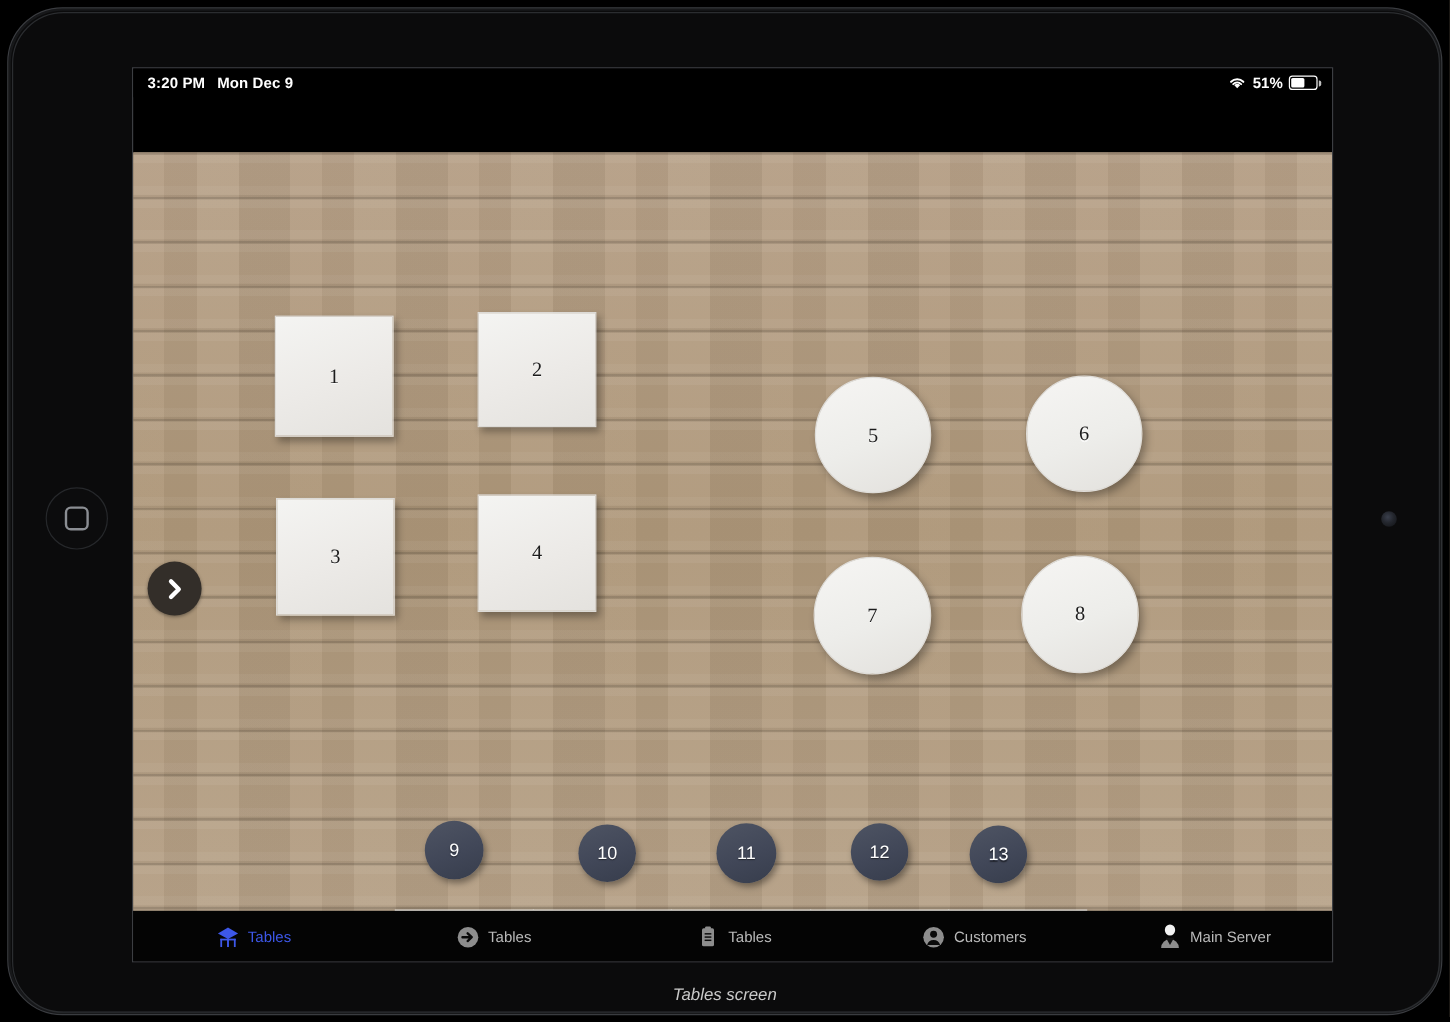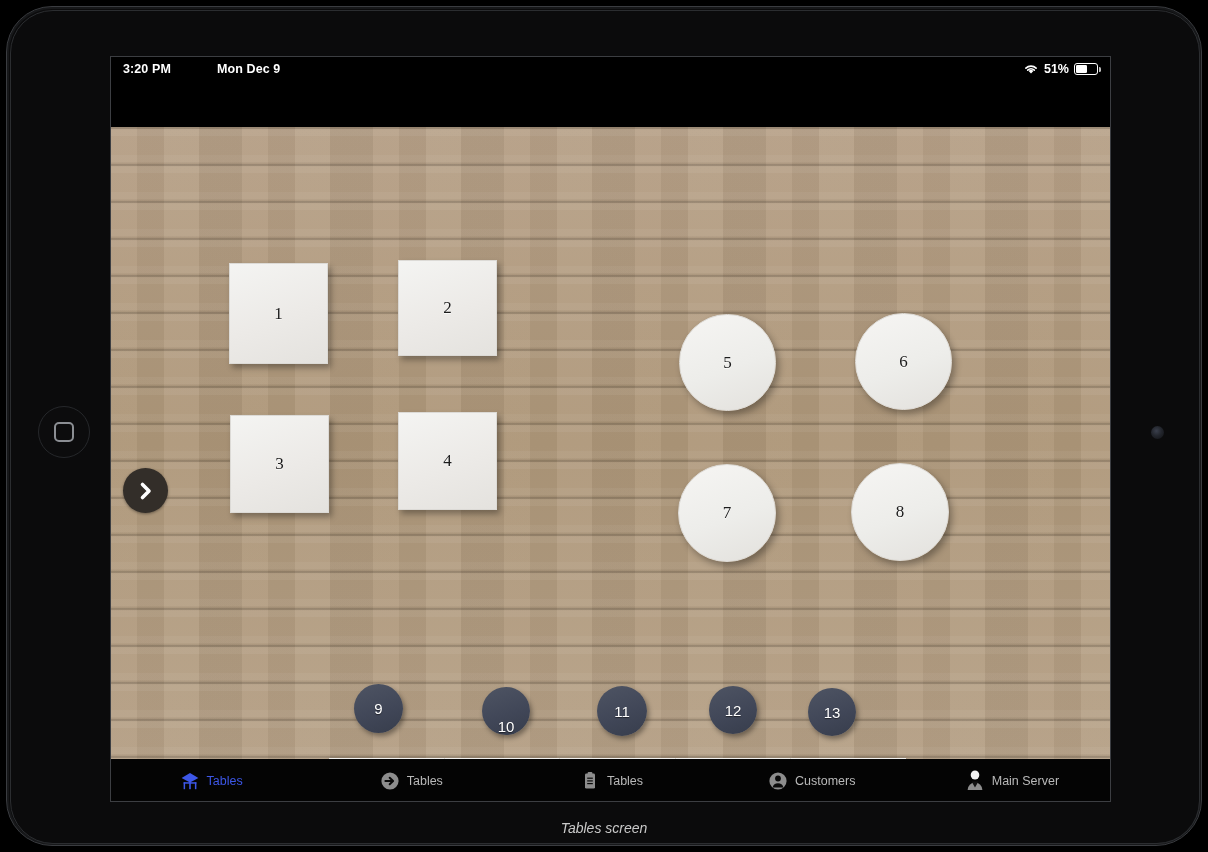--- a/index.html
+++ b/index.html
@@ -67,21 +67,20 @@
   
   #status-bar {
     position: absolute; left: 0; top: 0;
     width: 100%; height: 24px;
     background: #000;
     display: flex; align-items: center;
     padding: 0 12px;
     color: #fff;
     font-size: 12.5px;
     font-weight: bold;
-    gap: 36px;
   }
   #status-time { margin-right: 10px; letter-spacing: .1px; }
   #status-date { letter-spacing: .1px; }
   #status-right {
     margin-left: auto;
     display: flex; align-items: center; gap: 5px;
   }
   #wifi-icon svg { display: block; }
   #battery-pct { font-size: 12.5px; font-weight: bold; }
   #battery-icon {
@@ -330,21 +329,21 @@
           </div>
           <div class="table-obj table-round" style="left: 567px; top: 337px; width: 98px; height: 98px;">
             <span class="table-label">7</span>
           </div>
           <div class="table-obj table-round" style="left: 740px; top: 336px; width: 98px; height: 98px;">
             <span class="table-label">8</span>
           </div>
           <div class="table-obj table-stool" style="left: 243px; top: 557px; width: 49px; height: 49px;">
             <span class="table-label">9</span>
           </div>
-          <div class="table-obj table-stool" style="left: 371px; top: 560px; width: 48px; height: 48px; align-items: flex-end;">
+          <div class="table-obj table-stool" style="left: 371px; top: 560px; width: 48px; height: 48px;">
             <span class="table-label">10</span>
           </div>
           <div class="table-obj table-stool" style="left: 486px; top: 559px; width: 50px; height: 50px; text-align: center;">
             <span class="table-label">11</span>
           </div>
           <div class="table-obj table-stool" style="left: 598px; top: 559px; width: 48px; height: 48px;">
             <span class="table-label">12</span>
           </div>
           <div class="table-obj table-stool" style="left: 697px; top: 561px; width: 48px; height: 48px;">
             <span class="table-label">13</span>

